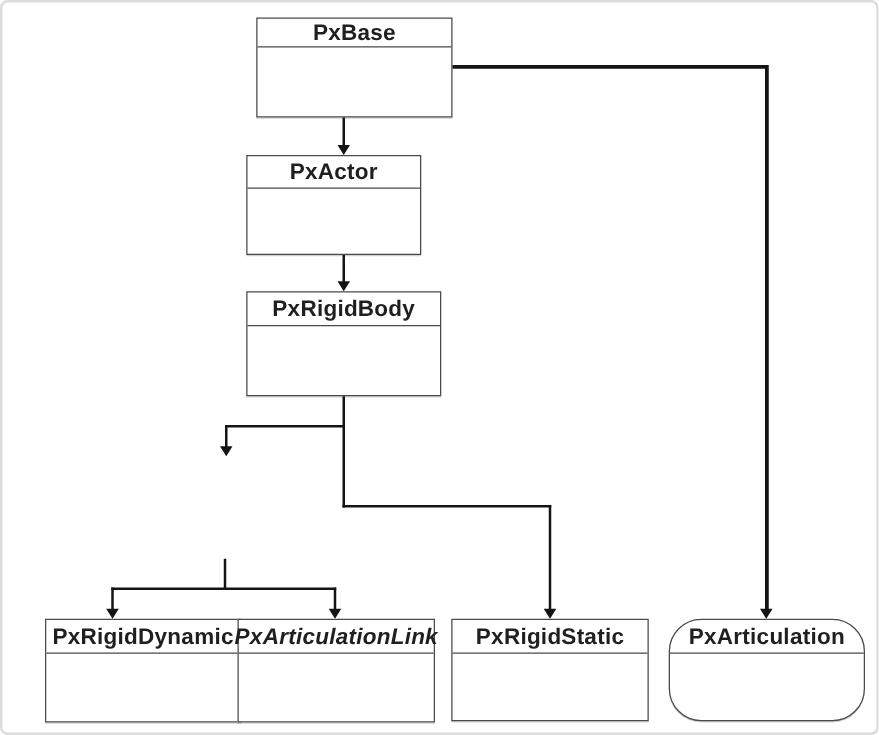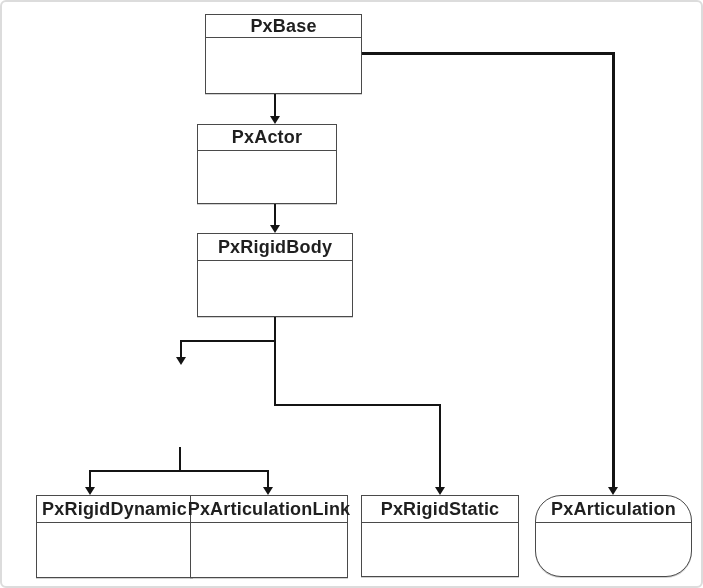--- a/index.html
+++ b/index.html
@@ -75,21 +75,21 @@
     <div class="body"></div>
   </div>
 
 
   <div class="node" style="left:10px; top:493px; width:157px; height:83px;margin-left:24px;">
     <div class="title" style="height:27px;">PxRigidDynamic</div>
     <div class="body"></div>
   </div>
 
   <div class="node" style="left:188px; top:493px; width:158px; height:83px;">
-    <div class="title" style="height:27px;">PxArticulationLink</div>
+    <div class="title" style="height:27px;font-style:italic;">PxArticulationLink</div>
     <div class="body"></div>
   </div>
 
   <div class="node" style="left:359px; top:493px; width:158px; height:82px;">
     <div class="title" style="height:27px;">PxRigidStatic</div>
     <div class="body"></div>
   </div>
 
   <div class="node" style="left:533px; top:493px; width:157px; height:82px;border-radius:26px;">
     <div class="title" style="height:27px;">PxArticulation</div>

